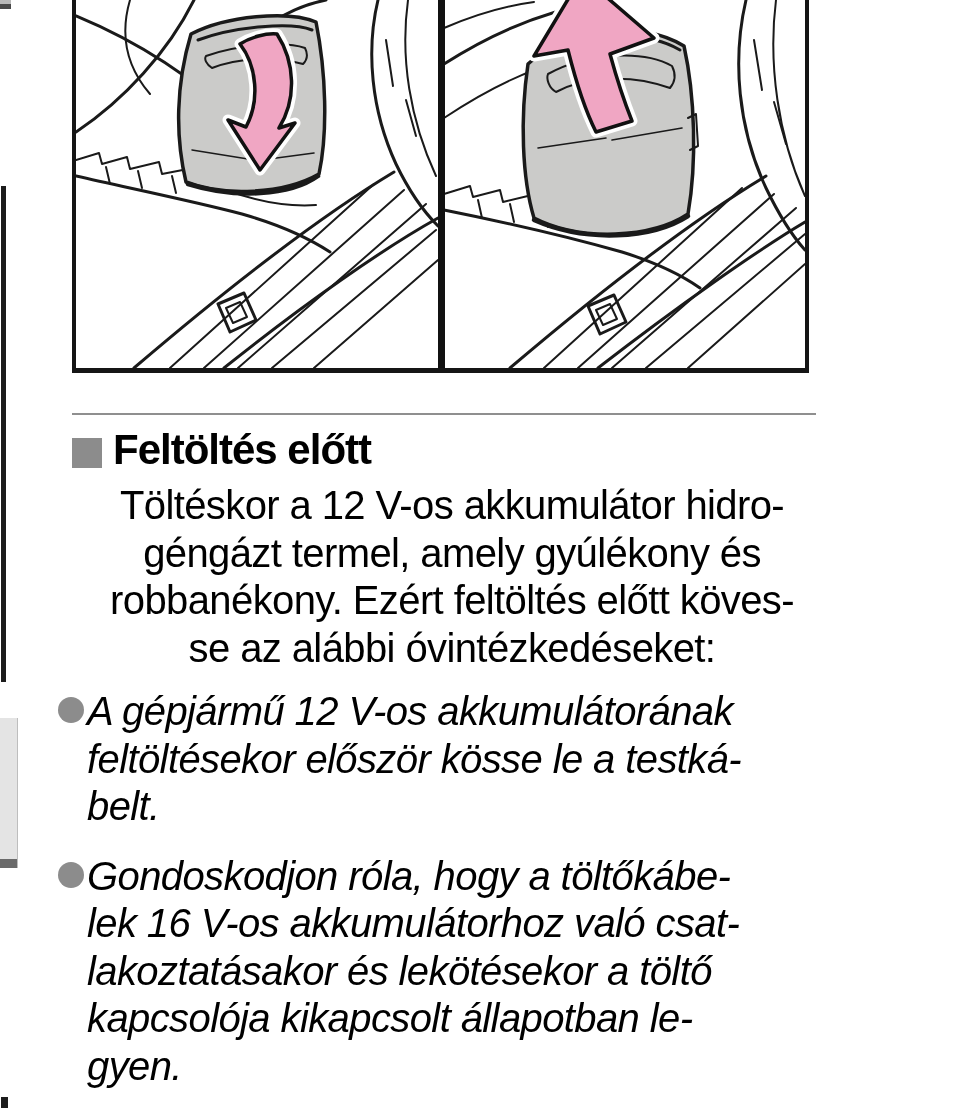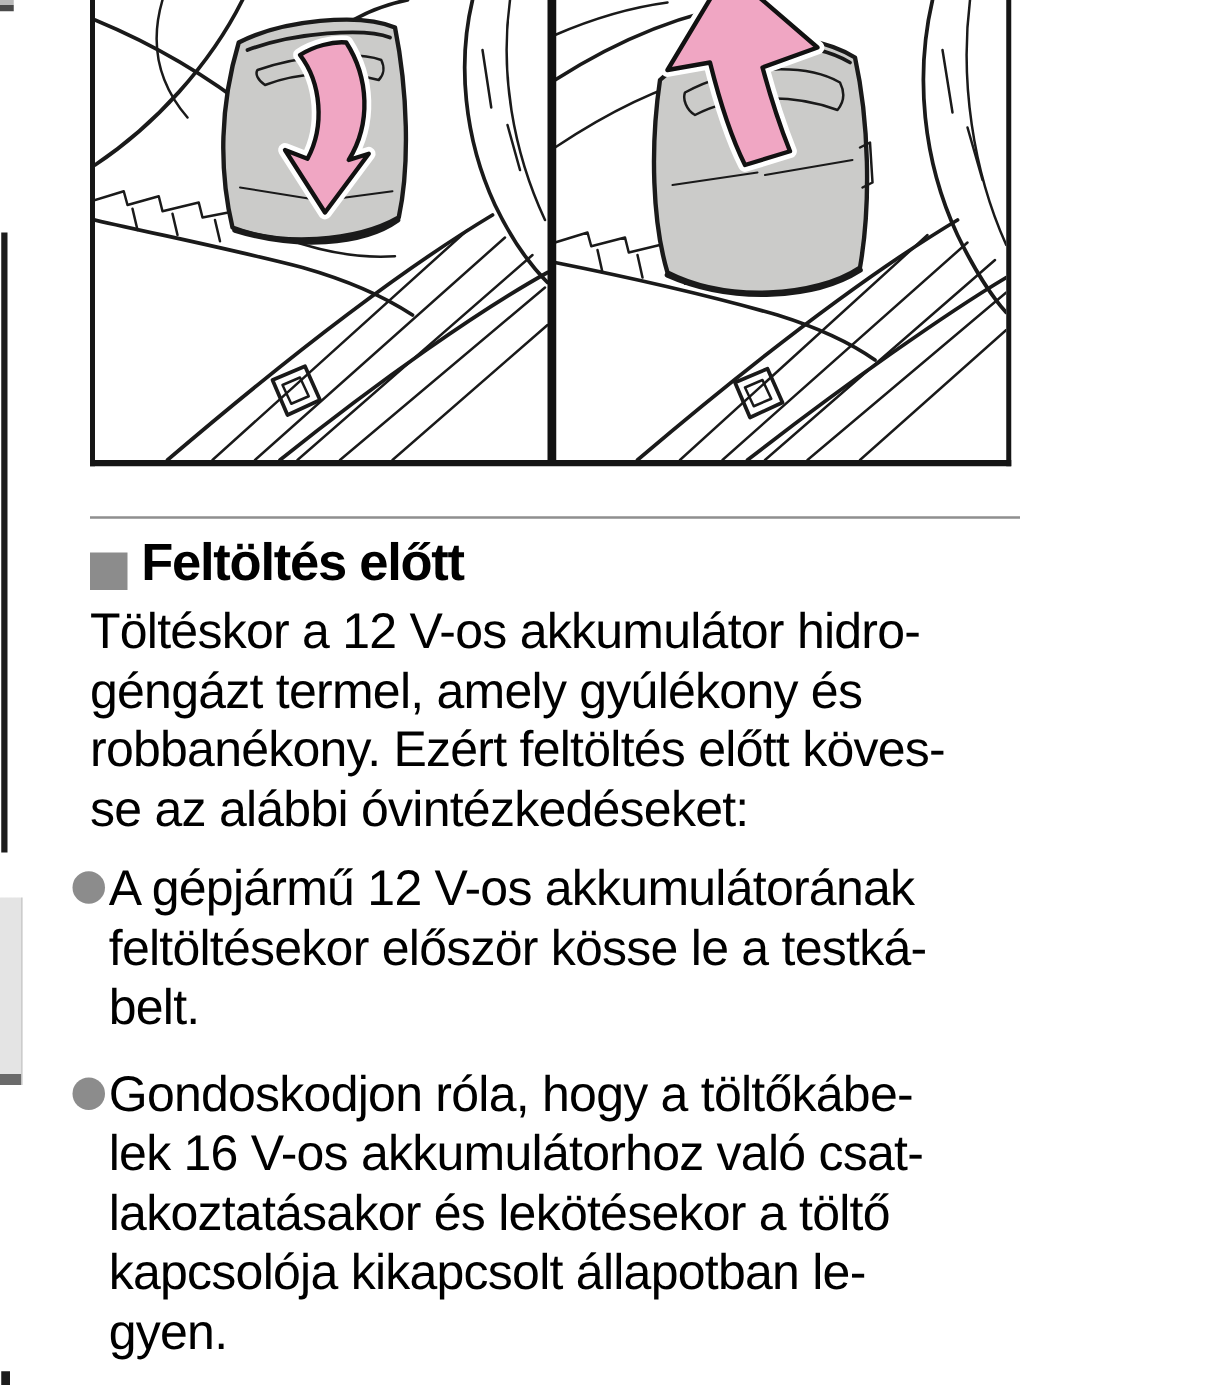--- a/index.html
+++ b/index.html
@@ -32,31 +32,31 @@
   .thin { stroke-width:1.6; }
   .thick{ stroke-width:4.5; }
   .cover-shape { stroke:#1a1a1a; stroke-width:3.5; stroke-linejoin:round; }
   .arrow-under { fill:none; stroke:#ffffff; stroke-width:11; stroke-linejoin:round; stroke-linecap:round; }
   .arrow-shape { stroke:#111111; stroke-width:3.5; stroke-linejoin:round; }
 
   
   .rule { position:absolute; left:72px; top:413px; width:744px; height:2px; background:#8f8f8f; }
 
   
-  .header-row { position:absolute; left:72px; top:428px; display:flex; align-items:flex-end; }
+  .header-row { position:absolute; left:72px; top:428px; display:flex; align-items:center; }
   .title-square { width:30px; height:30px; background:#8c8c8c; margin:6px 11px 0 0; flex:0 0 30px; }
   .title-text { font-size:42px; font-weight:bold; letter-spacing:-1px; line-height:44px; white-space:nowrap; }
 
   
   .intro {
     position:absolute; left:72px; top:482px; width:760px; margin:0;
-    font-size:40px; line-height:47.5px; letter-spacing:-0.6px; white-space:pre-line;
+    font-size:40px; line-height:47.5px; letter-spacing:-0.6px; white-space:pre-line;text-align:center;
   }
   .bullets { position:absolute; left:58px; top:688px; width:790px; margin:0; padding:0; list-style:none; }
-  .bullets li { display:flex; margin:0 0 22px 0; }
+  .bullets li { display:flex; margin:0 0 22px 0;font-style:italic; }
   .dot { flex:0 0 26px; width:26px; height:26px; border-radius:50%; background:#8c8c8c; margin:9px 3px 0 0; }
   .li-text { font-size:40px; line-height:47.5px; letter-spacing:-0.6px; white-space:pre-line; }
 </style>
 </head>
 <body>
 
 <div>
 
   <div class="corner-mark"></div>
   <div class="edge-line"></div>

